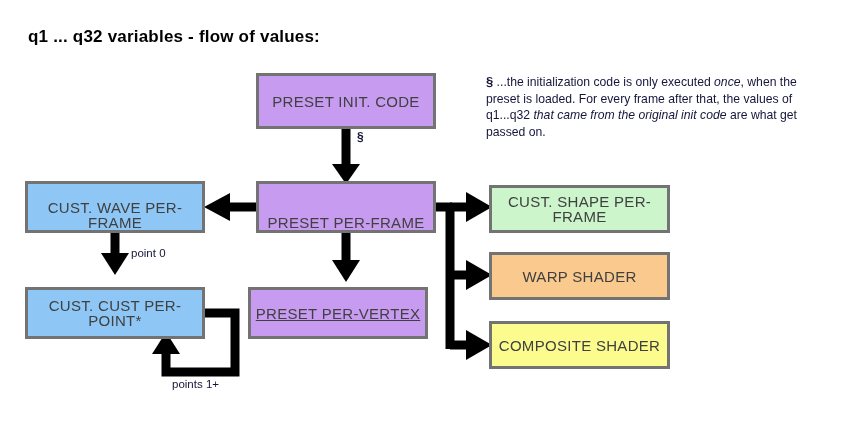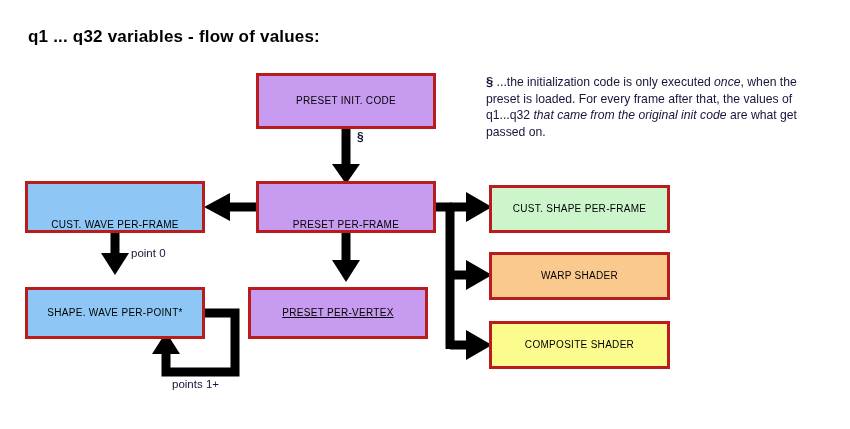--- a/index.html
+++ b/index.html
@@ -27,28 +27,28 @@
     top: 14px;
     font-size: 17px;
     font-weight: bold;
     letter-spacing: 0.2px;
     color: #000;
     white-space: nowrap;
     margin-top: 13px;
   }
   .node {
     position: absolute;
-    border: 3px solid #b91c1c;
+    border: 3px solid #737373;
     box-sizing: border-box;
     display: flex;
     align-items: center;
     justify-content: center;
-    font-size: 10px;
+    font-size: 15px;
     letter-spacing: 0.3px;
-    color: #000000;
+    color: #404040;
     text-align: center;
     z-index: 5;
   }
   .node span { display: block; line-height: 1; }
 
   
   #node-preset-init      { left: 256px; top: 73px;  width: 180px; height: 56px; }
   #node-cust-wave-frame  { left: 25px;  top: 181px; width: 180px; height: 52px; }
   #node-preset-per-frame { left: 256px; top: 181px; width: 180px; height: 52px; align-items: flex-end; }
   #node-cust-wave-point  { left: 25px;  top: 287px; width: 180px; height: 52px; }
@@ -138,21 +138,21 @@
 
 <div class="node" id="node-cust-wave-frame" style="background: rgb(142, 199, 245); align-items: flex-end;">
   <span>CUST. WAVE PER-FRAME</span>
 </div>
 
 <div class="node" id="node-preset-per-frame" style="background: rgb(199, 155, 240);">
   <span>PRESET PER-FRAME</span>
 </div>
 
 <div class="node" id="node-cust-wave-point" style="background: rgb(142, 199, 245);">
-  <span>SHAPE. WAVE PER-POINT*</span>
+  <span>CUST. CUST PER-POINT*</span>
 </div>
 
 <div class="node" id="node-preset-per-vertex" style="background: rgb(199, 155, 240);">
   <span>PRESET PER-VERTEX</span>
 </div>
 
 <div class="node" id="node-cust-shape-frame" style="background: rgb(204, 245, 204);">
   <span>CUST. SHAPE PER-FRAME</span>
 </div>
 

